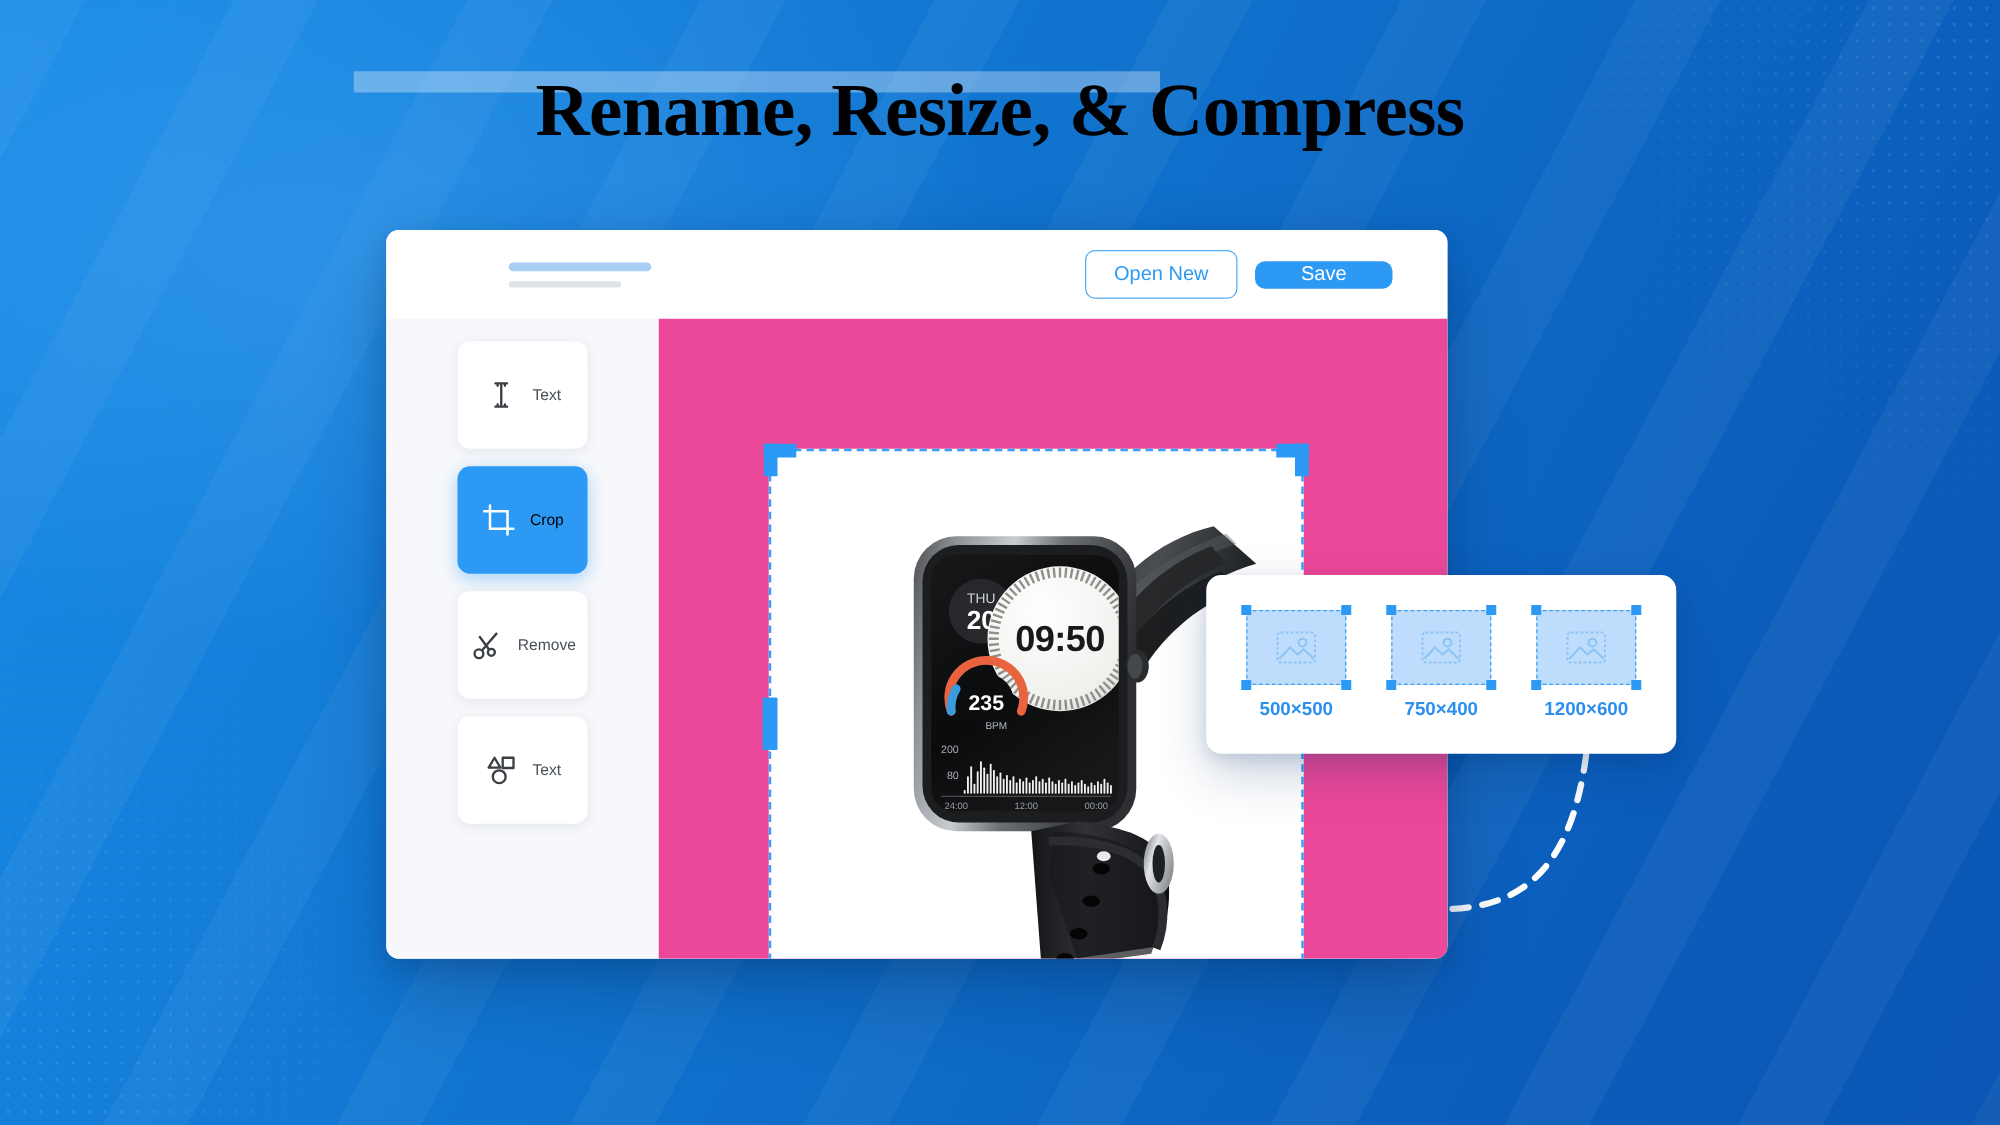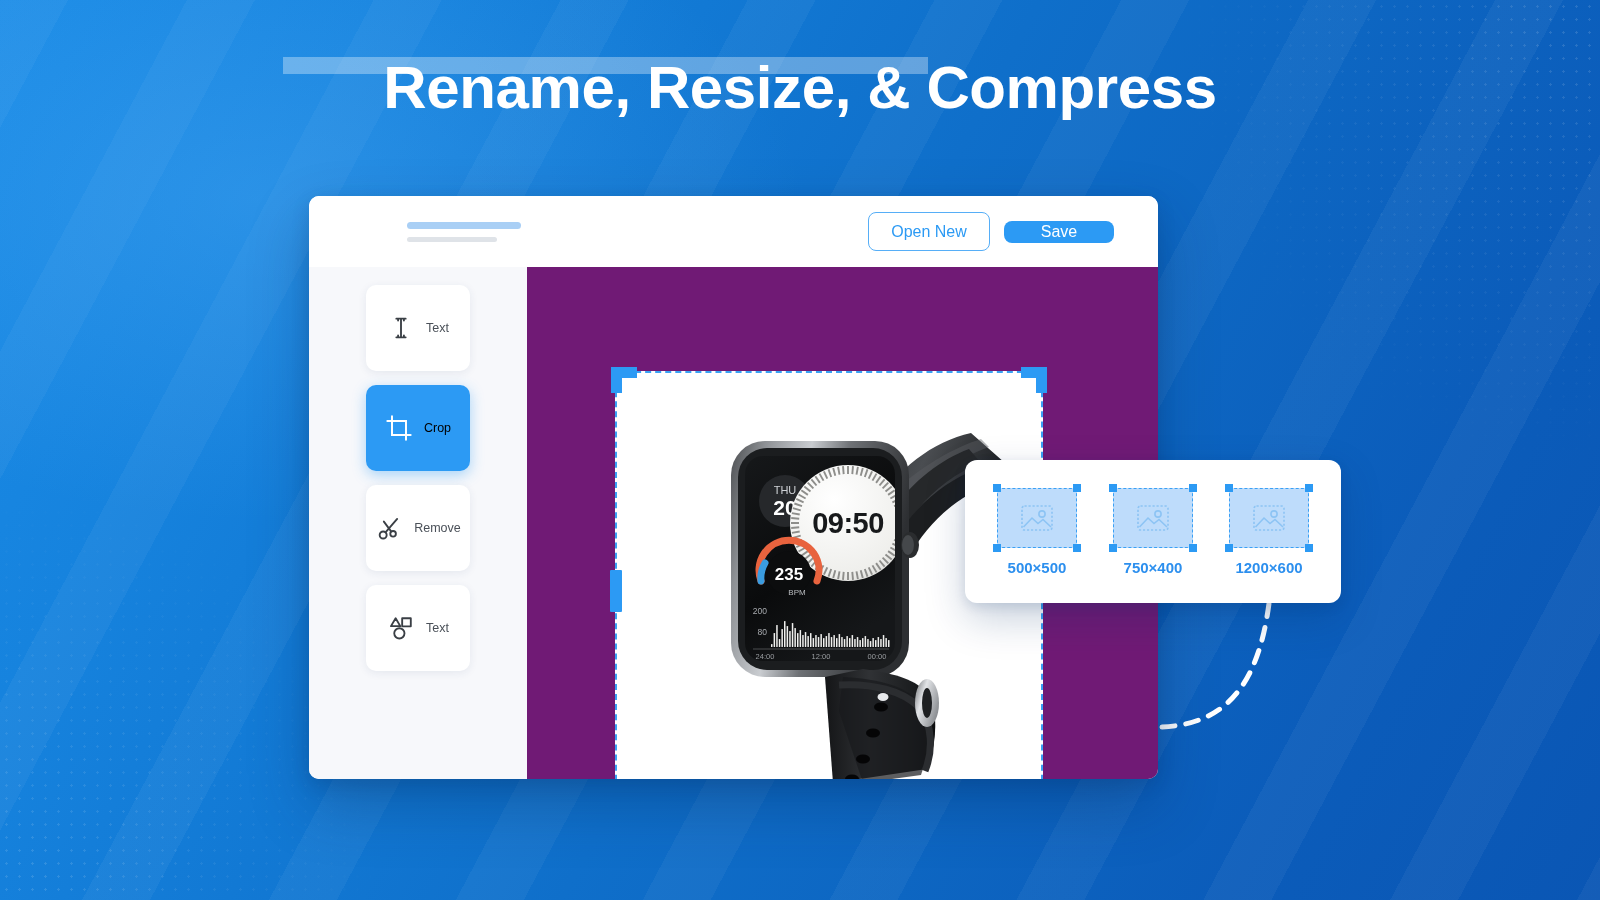--- a/index.html
+++ b/index.html
@@ -57,29 +57,29 @@
   }
   #title-underline {
     position: absolute; left: 283px; top: 57px;
     width: 645px; height: 17px;
     background: rgba(255,255,255,0.33);
     z-index: 4;
   }
   #page-title {
     position: relative; z-index: 6;
     display: inline-block;
-    font-size: 60px; font-weight: bold; color: #ffffff;
+    font-size: 60px; font-weight: bold; color: #000000;
     letter-spacing: -0.4px;
     line-height: 1.1;
-    font-family: Liberation Sans, sans-serif;
+    font-family: Liberation Serif, serif;
   }
 
   
   #app-window {
-    position: absolute; left: 309px; top: 196px;
+    position: absolute; left: 309px; top: 184px;
     width: 849px; height: 583px;
     background: #FFFFFF;
     border-radius: 10px;
     box-shadow: 0 26px 60px rgba(3,40,90,0.30), 0 6px 18px rgba(3,40,90,0.16);
     overflow: hidden;
     z-index: 10;
   }
   #app-header {
     height: 71px; background: #FFFFFF;
     display: flex; align-items: center;
@@ -122,21 +122,21 @@
     align-items: center; justify-content: center; gap: 11px;
     cursor: pointer; flex: 0 0 auto;
   }
   .tool.active { background: #2C9AF4; box-shadow: 0 4px 14px rgba(44,154,244,0.40); }
   .tool .ticon { width: 28px; height: 28px; display: block; color: #3A3F45; }
   .tool.active .ticon { color: #FFFFFF; }
   .tool .tlabel { font-size: 12.5px; color: #4A5058; }
   .tool.active .tlabel { color: #000000; }
 
   #canvas {
-    flex: 1; background: #701a75; position: relative; overflow: hidden;
+    flex: 1; background: #ec4899; position: relative; overflow: hidden;
   }
 
   
   #crop-frame {
     position: absolute; left: 88px; top: 104px;
     width: 428px; height: 440px;
     border: 2.2px dashed #3AA0F5;
     background: #FFFFFF;
   }
   .corner { position: absolute; width: 30px; height: 30px; }

